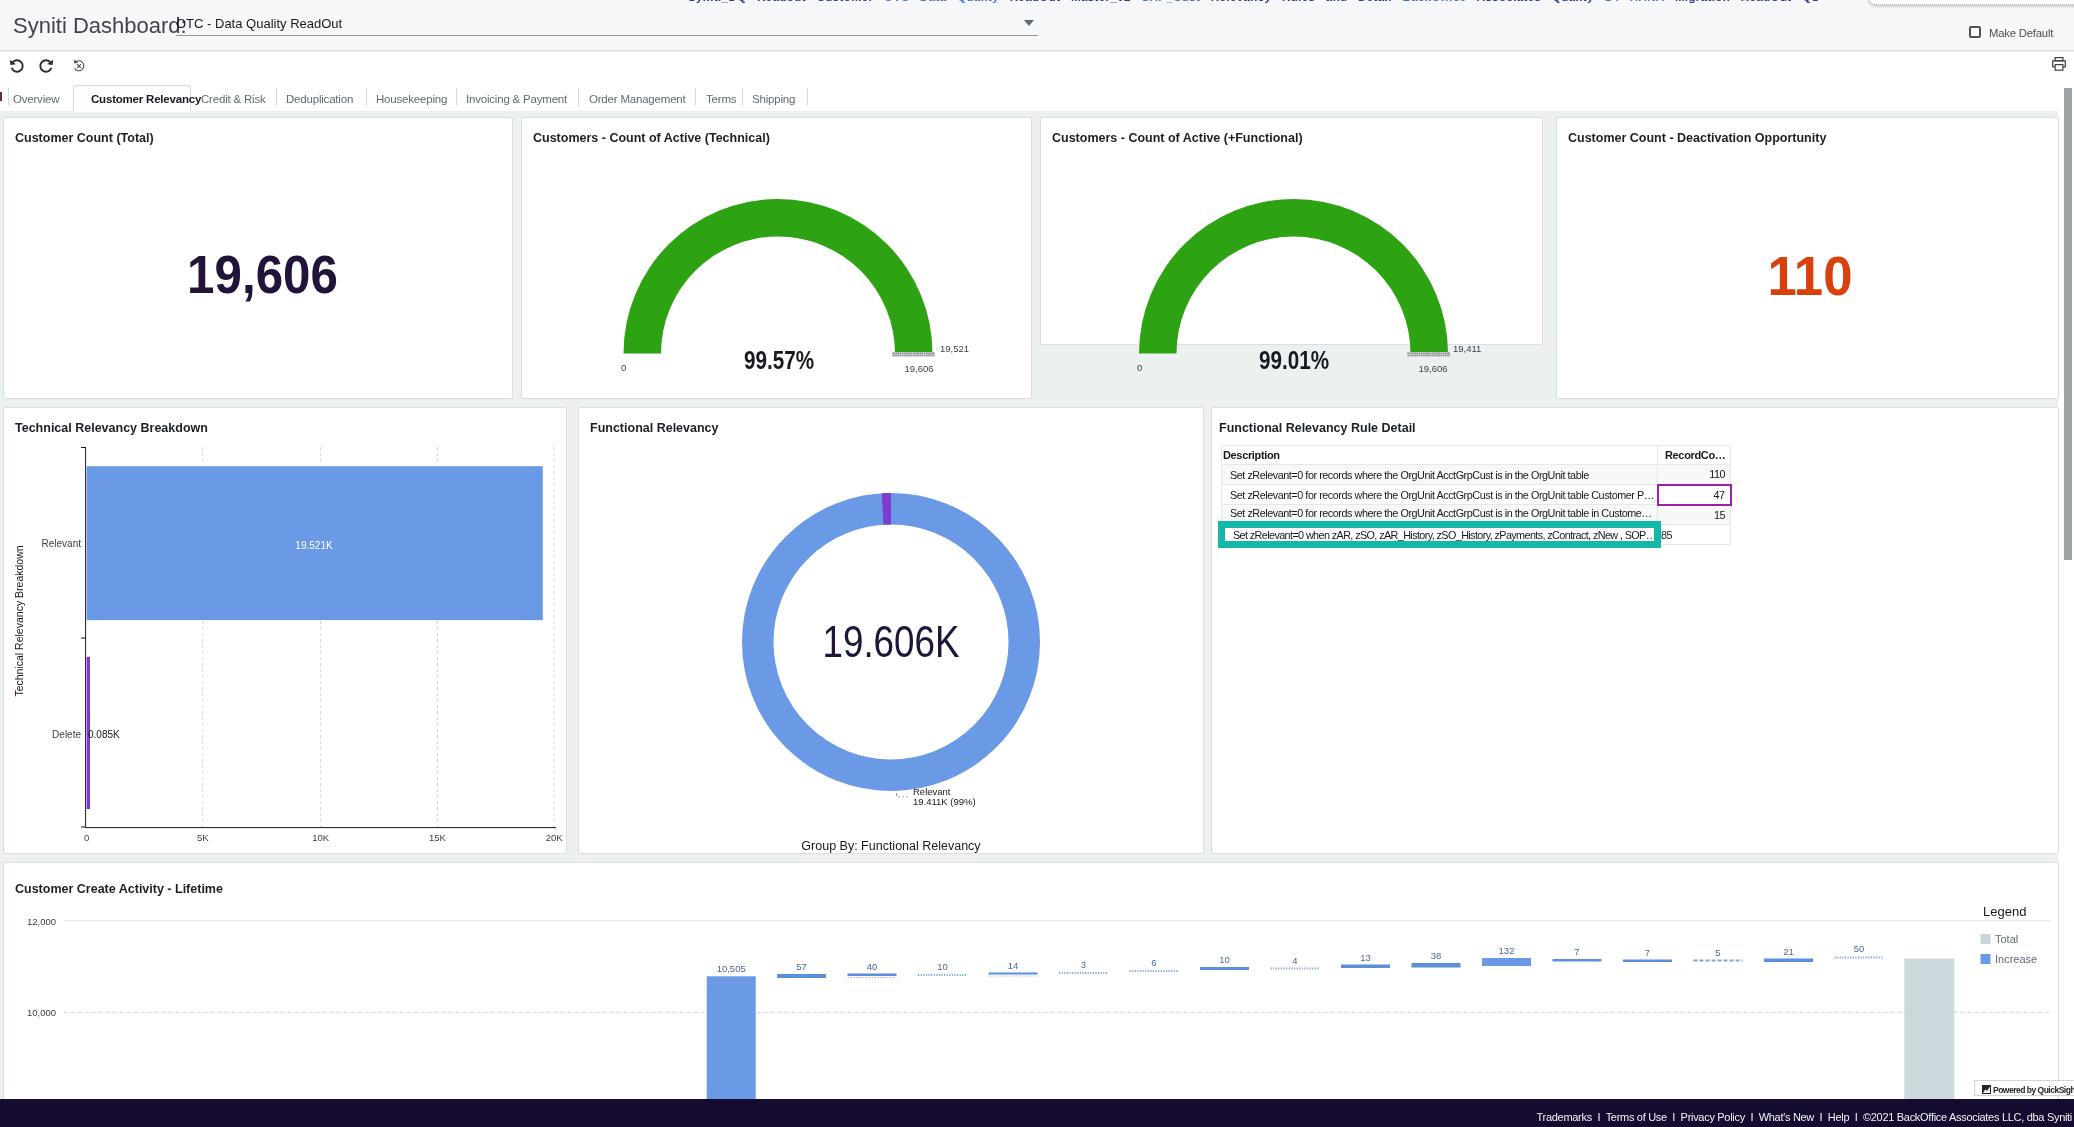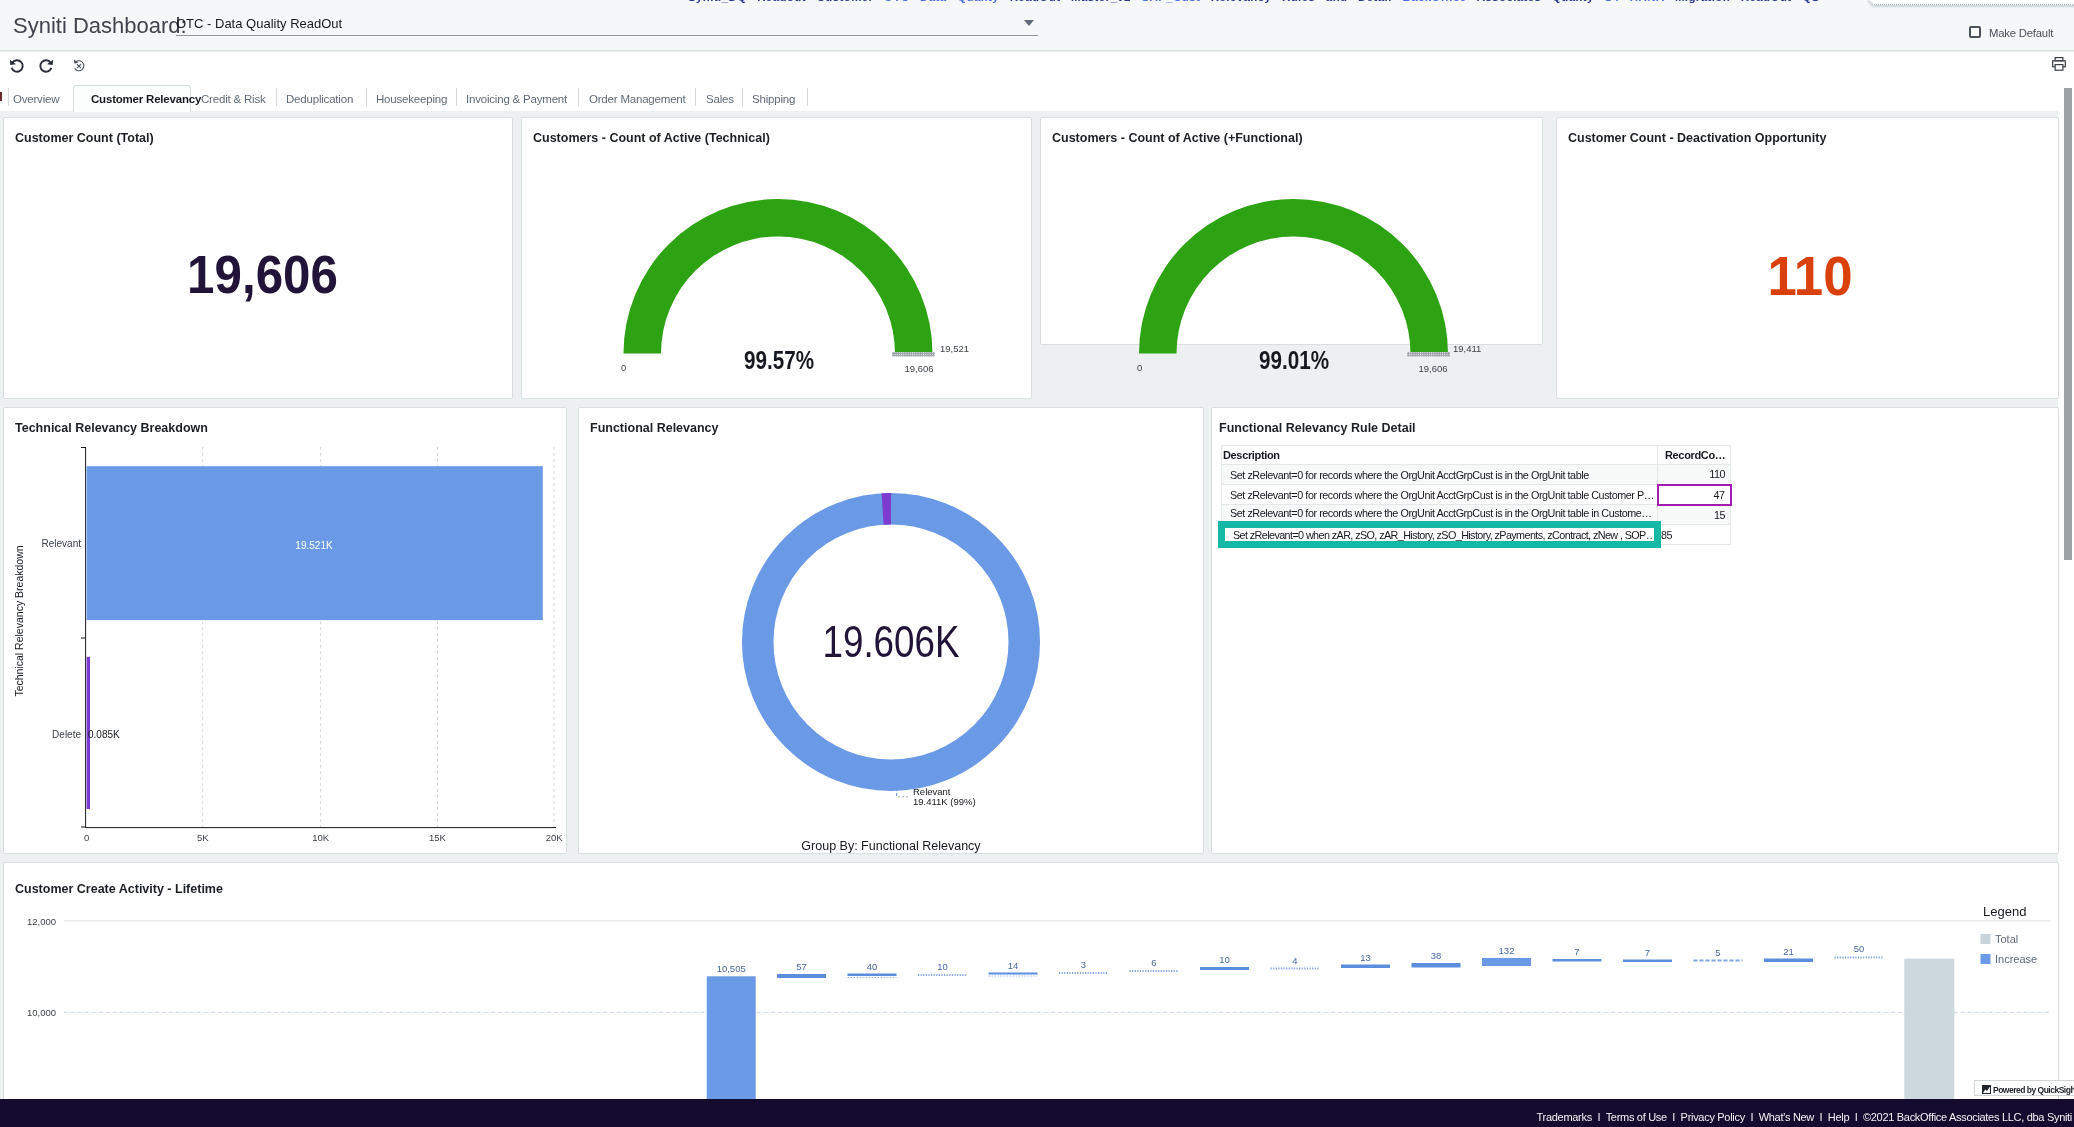--- a/index.html
+++ b/index.html
@@ -61,21 +61,21 @@
   <div class="abs" style="left:201px;top:8px;">Credit &amp; Risk</div>
   <div class="abs" style="left:276px;top:3px;width:1px;height:18px;background:#d5dbdb;"></div>
   <div class="abs" style="left:286px;top:8px;">Deduplication</div>
   <div class="abs" style="left:366px;top:3px;width:1px;height:18px;background:#d5dbdb;"></div>
   <div class="abs" style="left:376px;top:8px;">Housekeeping</div>
   <div class="abs" style="left:456px;top:3px;width:1px;height:18px;background:#d5dbdb;"></div>
   <div class="abs" style="left:466px;top:8px;">Invoicing &amp; Payment</div>
   <div class="abs" style="left:578px;top:3px;width:1px;height:18px;background:#d5dbdb;"></div>
   <div class="abs" style="left:589px;top:8px;">Order Management</div>
   <div class="abs" style="left:695px;top:3px;width:1px;height:18px;background:#d5dbdb;"></div>
-  <div class="abs" style="left:706px;top:8px;">Sales</div>
+  <div class="abs" style="left:706px;top:8px;">Terms</div>
   <div class="abs" style="left:742px;top:3px;width:1px;height:18px;background:#d5dbdb;"></div>
   <div class="abs" style="left:752px;top:8px;">Shipping</div>
   <div class="abs" style="left:807px;top:3px;width:1px;height:18px;background:#d5dbdb;"></div>
 </div>
 
 <div class="abs" style="left:2058px;top:52px;width:16px;height:1052px;background:#fff;"></div>
 <div class="abs" style="left:2064px;top:88px;width:8px;height:472px;background:#9da2a6;"></div>
 
 <div class="panel" style="left:3px;top:117px;width:510px;height:282px;">
   <div class="ptitle">Customer Count (Total)</div>

